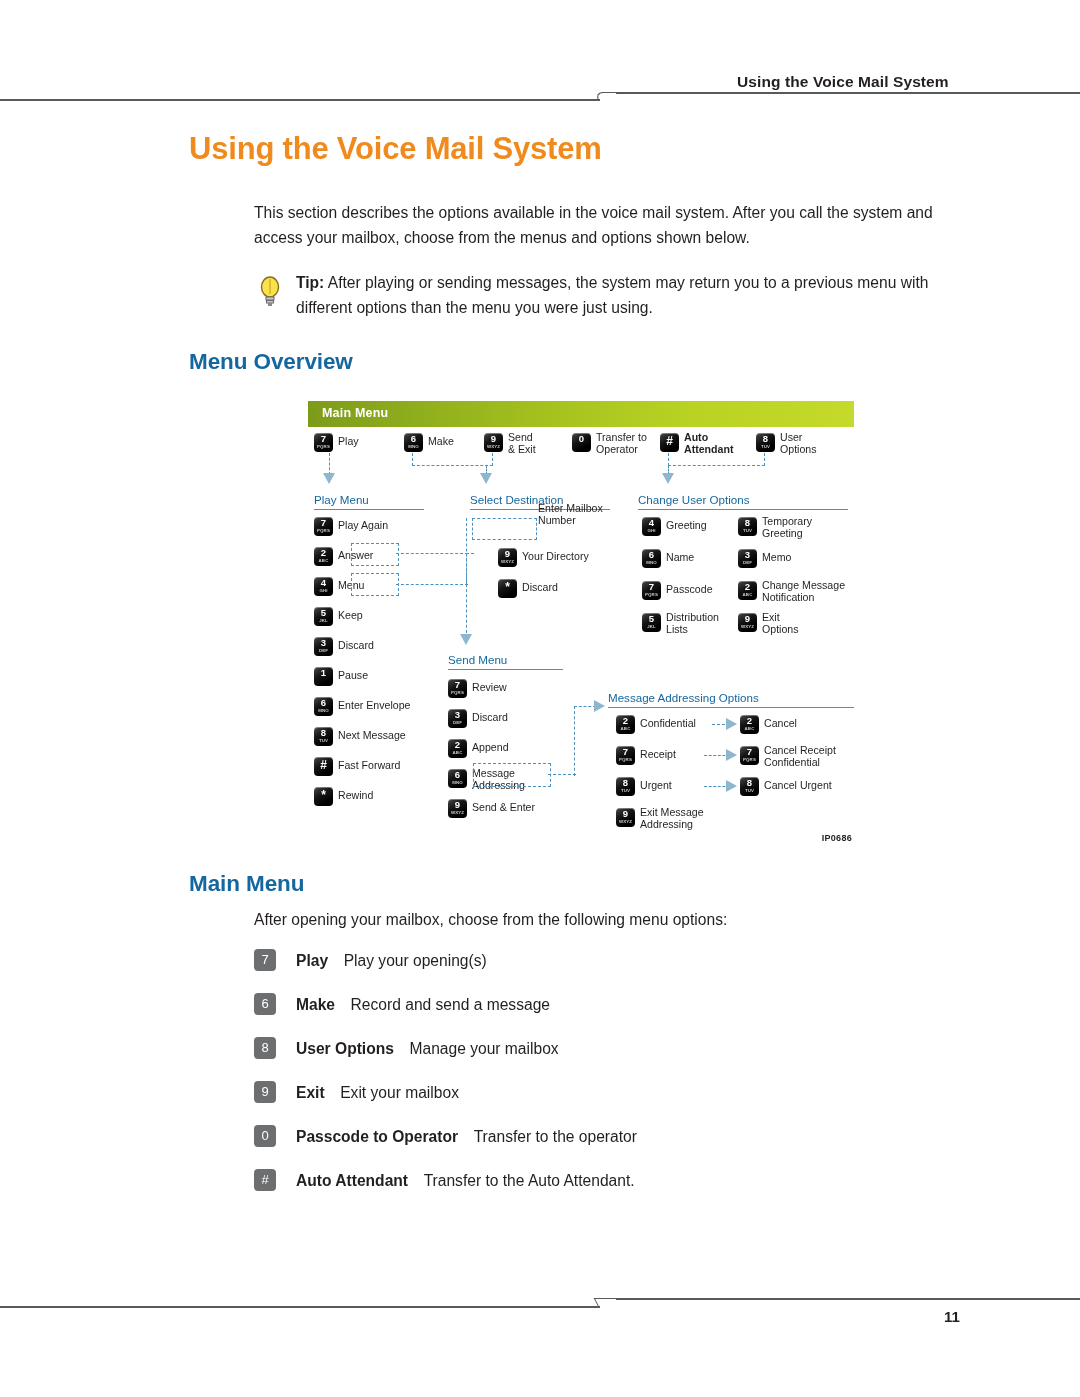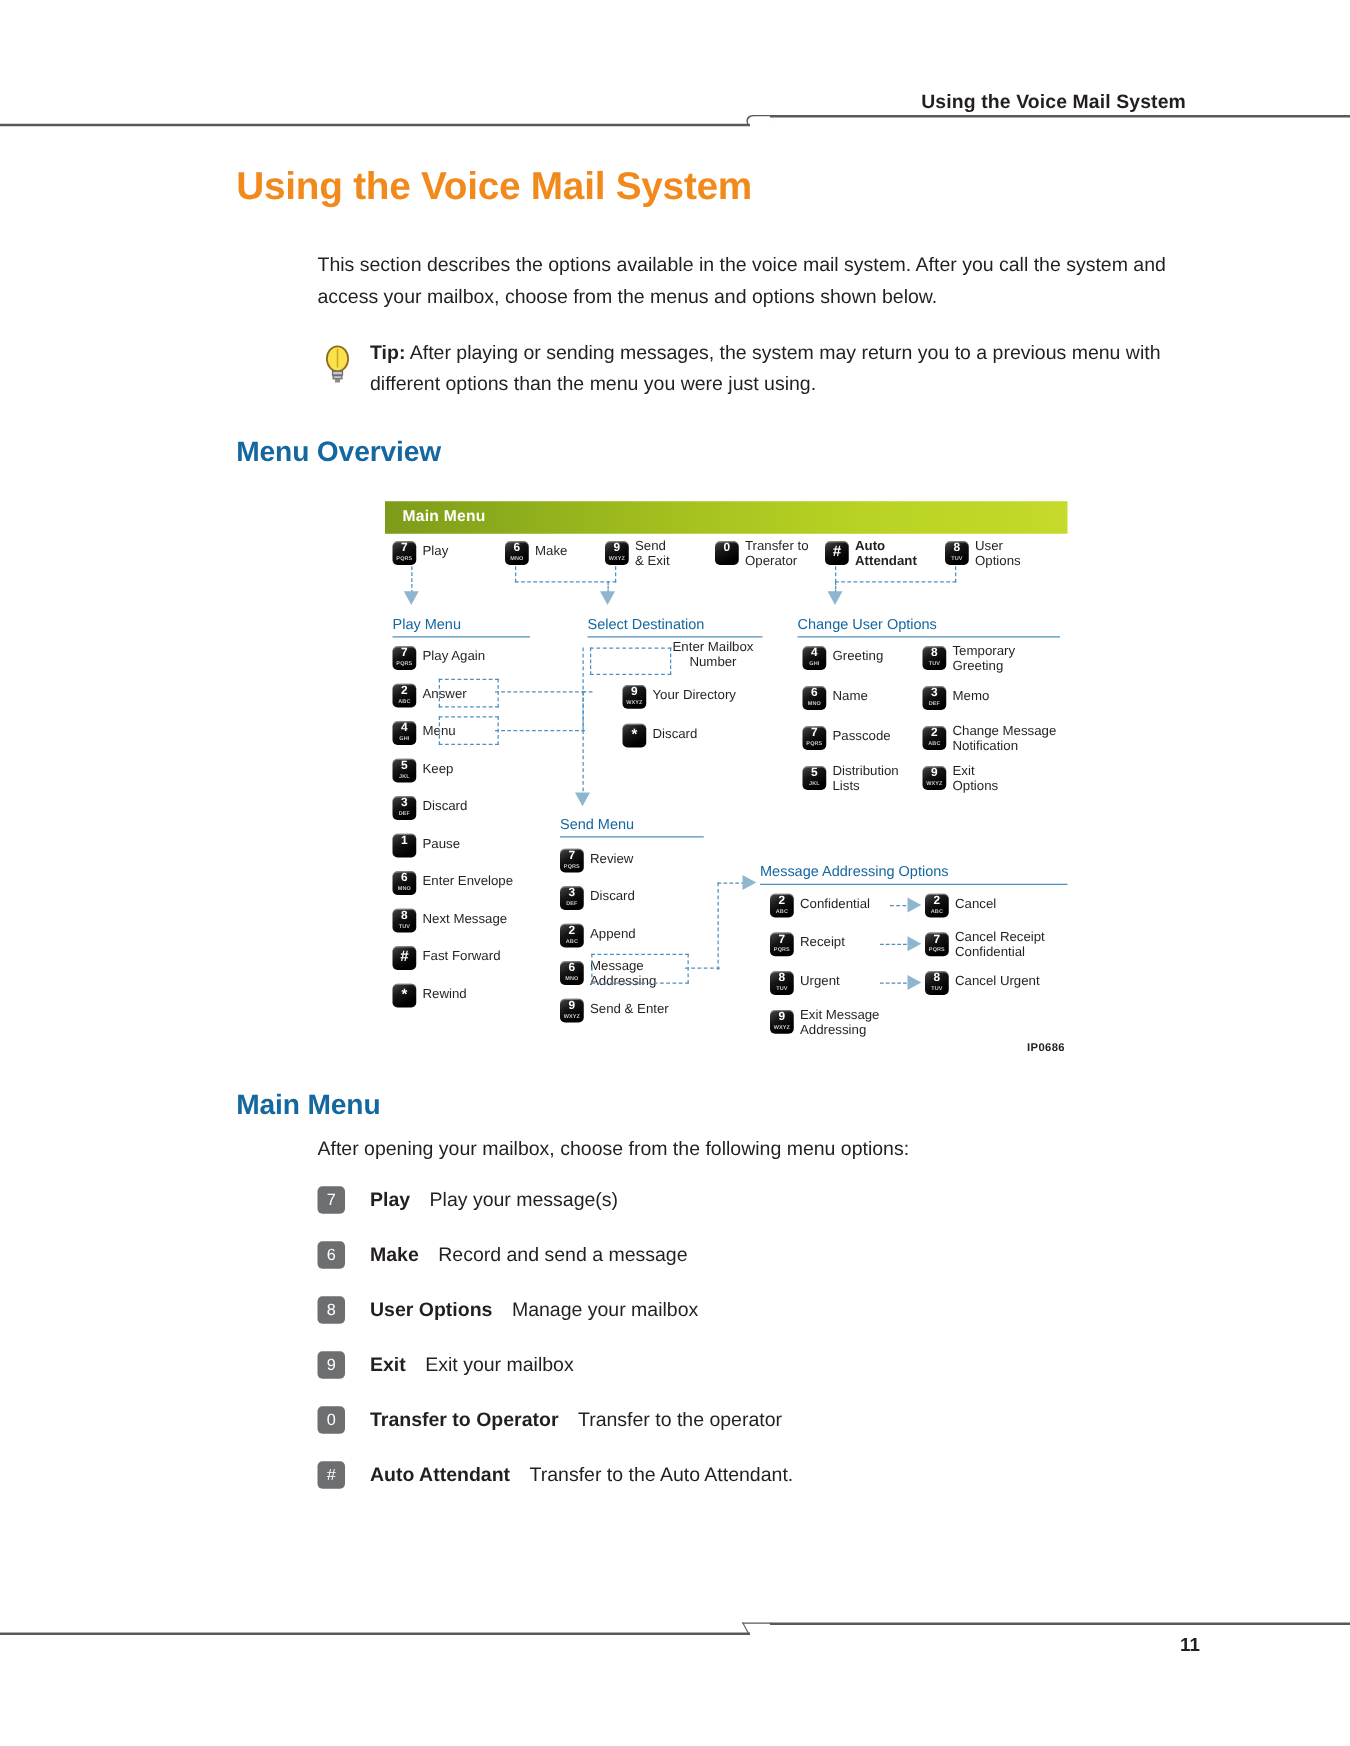--- a/index.html
+++ b/index.html
@@ -228,21 +228,21 @@
     </div>
     <div class="key sym" style="left:6px;top:386px;">
       <div class="n">*</div>
     </div>
     <div class="klabel" style="left:30px;top:389px;">
       <div>Rewind</div>
     </div>
     <div class="colhead" style="left:162px;top:92px;">Select Destination</div>
     <div class="colrule" style="left:162px;top:108px;width:140px;"></div>
     <div class="dbox" style="left:164px;top:117px;width:63px;height:20px;"></div>
-    <div class="klabel" style="left:230px;top:112px;text-align:center;">
+    <div class="klabel" style="left:230px;top:102px;">
       <div>Enter Mailbox</div>
       <div>Number</div>
     </div>
     <div class="key" style="left:190px;top:147px;">
       <div class="n">9</div>
       <div class="s">WXYZ</div>
     </div>
     <div class="klabel" style="left:214px;top:150px;">
       <div>Your Directory</div>
     </div>
@@ -424,33 +424,33 @@
     <div class="arrow-r" style="left:418px;top:348px;"></div>
     <div class="dash" style="left:396px;top:385px;width:26px;"></div>
     <div class="arrow-r" style="left:418px;top:379px;"></div>
   </div>
 
 <div class="h2" id="h2-mainmenu">Main Menu</div>
 <div class="para" id="after-open">After opening your mailbox, choose from the following menu options:</div>
 <div id="opt-list">
     <div class="opt" style="top:950px;"><div class="gkey">
         <span>7</span>
-      </div><span class="lbl">Play</span><span class="desc">  Play your message(s)</span></div>
+      </div><span class="lbl">Play</span><span class="desc">  Play your opening(s)</span></div>
     <div class="opt" style="top:994px;"><div class="gkey">
         <span>6</span>
       </div><span class="lbl">Make</span><span class="desc">  Record and send a message</span></div>
     <div class="opt" style="top:1038px;"><div class="gkey">
         <span>8</span>
       </div><span class="lbl">User Options</span><span class="desc">  Manage your mailbox</span></div>
     <div class="opt" style="top:1082px;"><div class="gkey">
         <span>9</span>
       </div><span class="lbl">Exit</span><span class="desc">  Exit your mailbox</span></div>
     <div class="opt" style="top:1126px;"><div class="gkey">
         <span>0</span>
-      </div><span class="lbl">Transfer to Operator</span><span class="desc">  Transfer to the operator</span></div>
+      </div><span class="lbl">Passcode to Operator</span><span class="desc">  Transfer to the operator</span></div>
     <div class="opt" style="top:1170px;"><div class="gkey">
         <span>#</span>
       </div><span class="lbl">Auto Attendant</span><span class="desc">  Transfer to the Auto Attendant.</span></div>
   </div>
 
 <div class="frule-left"></div>
 <div class="frule-step"></div>
 <div class="frule-right"></div>
 <div class="pageno">11</div>
 

